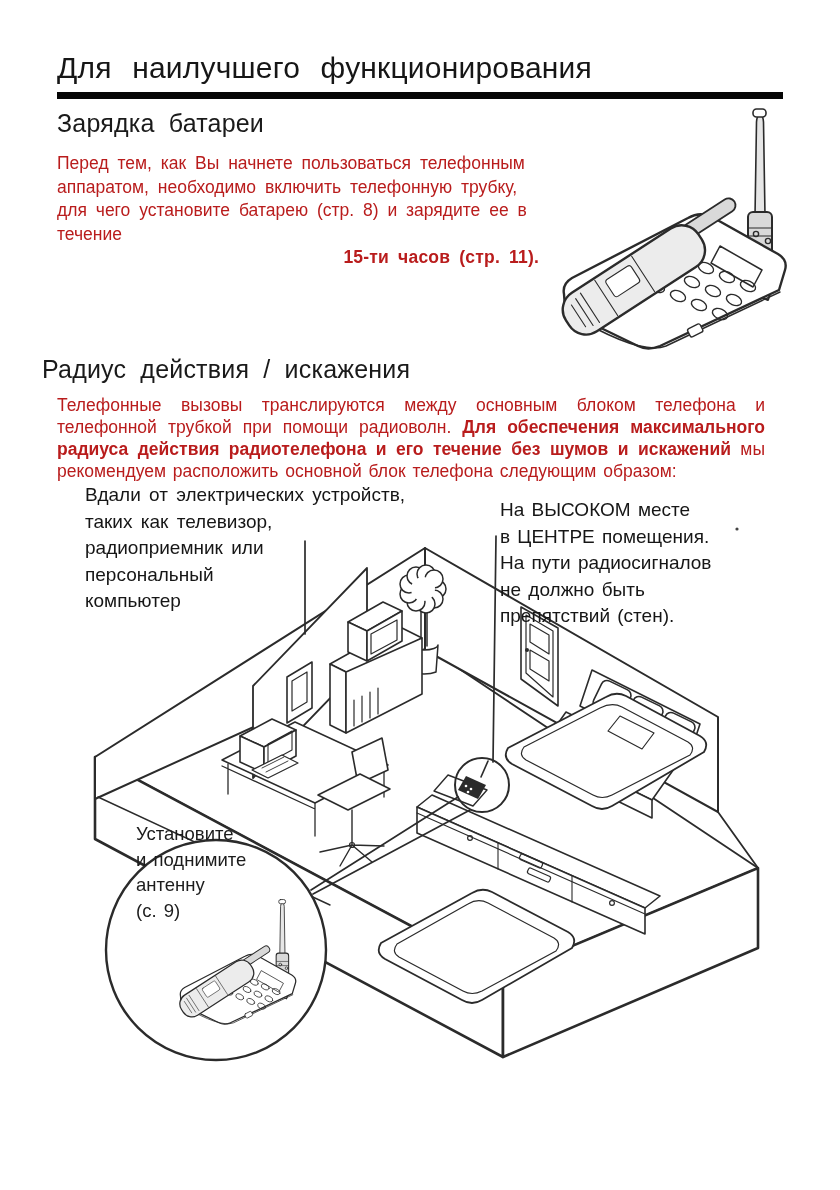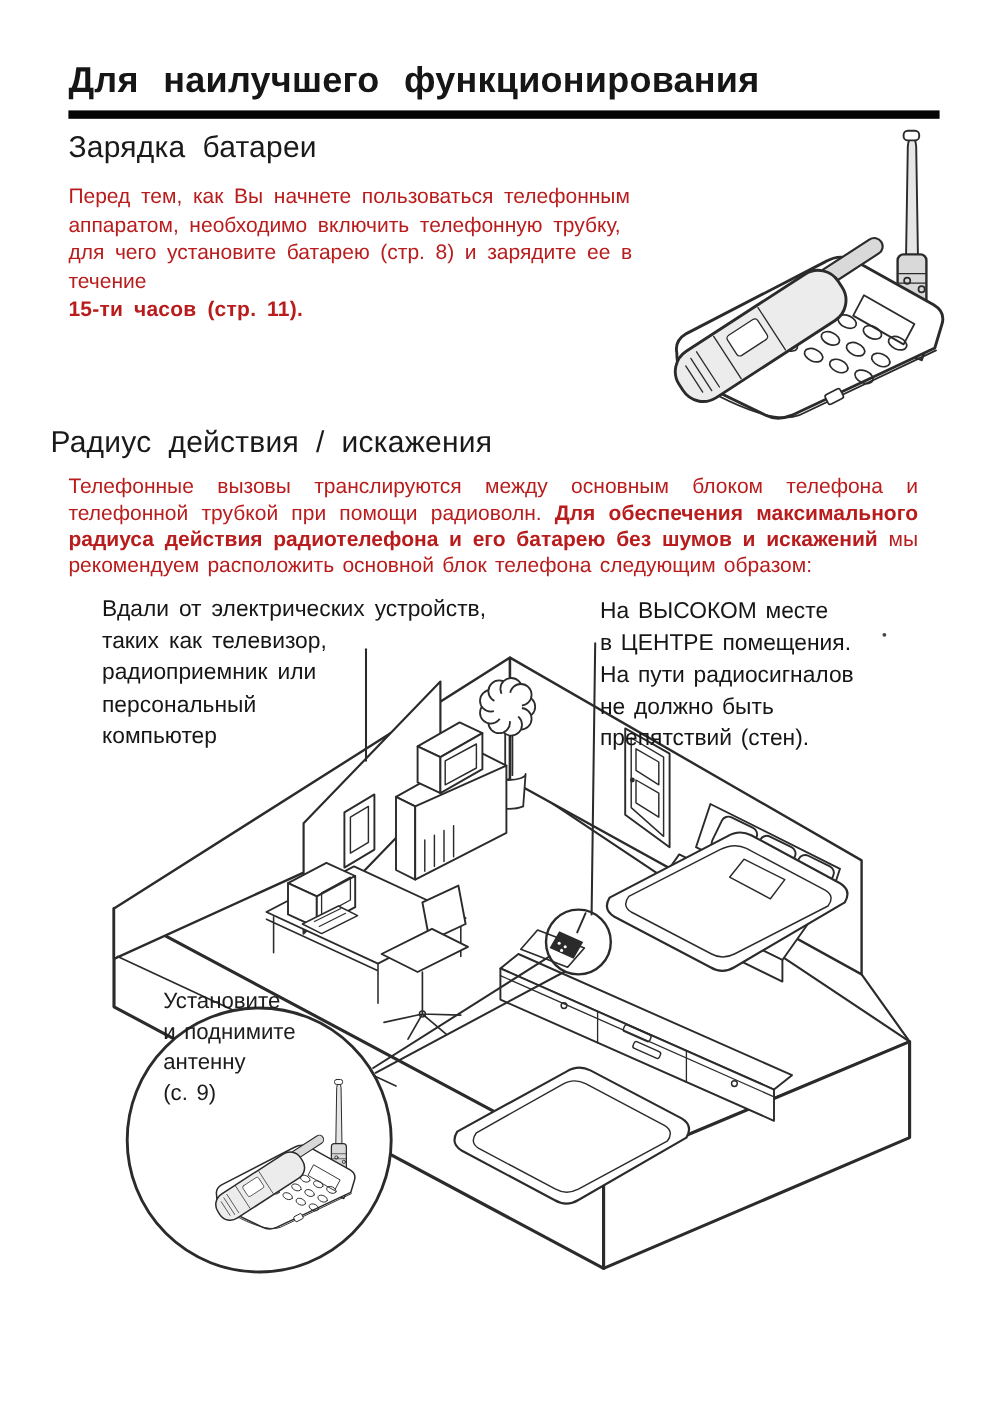--- a/index.html
+++ b/index.html
@@ -5,39 +5,39 @@
   html,body{margin:0;padding:0;background:#e8e8e8;}
   .page{
     position:relative;width:840px;height:1190px;background:#ffffff;
     font-family:"Liberation Sans","DejaVu Sans",sans-serif;color:#1c1c1c;
     overflow:hidden;margin:0 auto;
   }
   .abs{position:absolute;}
   .txt{z-index:3;}
   .page-title{
     left:57px;top:50px;width:740px;font-size:30px;line-height:36px;
-    font-weight:700;word-spacing:12px;letter-spacing:0.2px;color:#161616;
+    font-weight:400;word-spacing:12px;letter-spacing:0.2px;color:#161616;
   }
   .title-rule{left:57px;top:92px;width:726px;height:7px;background:#050505;}
   .h2{
     font-size:25px;line-height:30px;font-weight:400;word-spacing:7px;
     letter-spacing:0.2px;color:#1a1a1a;
   }
   .h2-battery{left:57px;top:108px;}
   .h2-range{left:42px;top:354px;}
   .body-text{font-size:17.5px;line-height:23.5px;word-spacing:4px;color:#b91c1c;}
   .p-battery{left:57px;top:152px;width:482px;}
   .p-battery b{display:block;letter-spacing:0.2px;}
   .p-range{left:57px;top:394px;width:708px;line-height:22px;text-align:justify;word-spacing:2px;}
   .callout{font-size:19px;line-height:26.5px;white-space:pre-line;color:#161616;}
-  .callout-left{left:85px;top:495px;width:345px;word-spacing:3px;}
+  .callout-left{left:85px;top:482px;width:345px;word-spacing:3px;}
   .callout-right{left:500px;top:497px;width:248px;text-align:left;word-spacing:2px;}
   .callout-circle-text{left:136px;top:821px;width:150px;font-size:18.5px;line-height:25.5px;white-space:pre-line;word-spacing:2px;}
   svg.scene{position:absolute;left:0;top:0;z-index:1;}
-  b,.bold{font-weight:700;}
+  b,.bold{font-weight:700;text-align:right;}
 </style>
 </head>
 <body>
 
 <div class="page">
 
   <svg class="scene" width="840" height="1190" viewBox="0 0 840 1190">
     <defs>
       <g id="phone-sym" stroke="#2b2b2b" fill="none" stroke-linejoin="round" stroke-linecap="round">
 
@@ -226,21 +226,21 @@
   <div class="abs txt h2 h2-battery">Зарядка батареи</div>
 
   <div class="abs txt body-text p-battery">
     <span>Перед тем, как Вы начнете пользоваться телефонным аппаратом, необходимо включить телефонную трубку, для чего установите батарею (стр. 8) и зарядите ее в течение</span>
     <b>15-ти часов (стр. 11).</b>
   </div>
 
   <div class="abs txt h2 h2-range">Радиус действия / искажения</div>
 
   <div class="abs txt body-text p-range">
-    <span>Телефонные вызовы транслируются между основным блоком телефона и телефонной трубкой при помощи радиоволн. </span><b>Для обеспечения максимального радиуса действия радиотелефона и его батарею без шумов и искажений</b><span> мы рекомендуем расположить основной блок телефона следующим образом:</span>
+    <span>Телефонные вызовы транслируются между основным блоком телефона и телефонной трубкой при помощи радиоволн. </span><b>Для обеспечения максимального радиуса действия радиотелефона и его течение без шумов и искажений</b><span> мы рекомендуем расположить основной блок телефона следующим образом:</span>
   </div>
 
   <div class="abs txt callout callout-left">Вдали от электрических устройств,
 таких как телевизор,
 радиоприемник или
 персональный
 компьютер</div>
 
   <div class="abs txt callout callout-right">На ВЫСОКОМ месте
 в ЦЕНТРЕ помещения.

